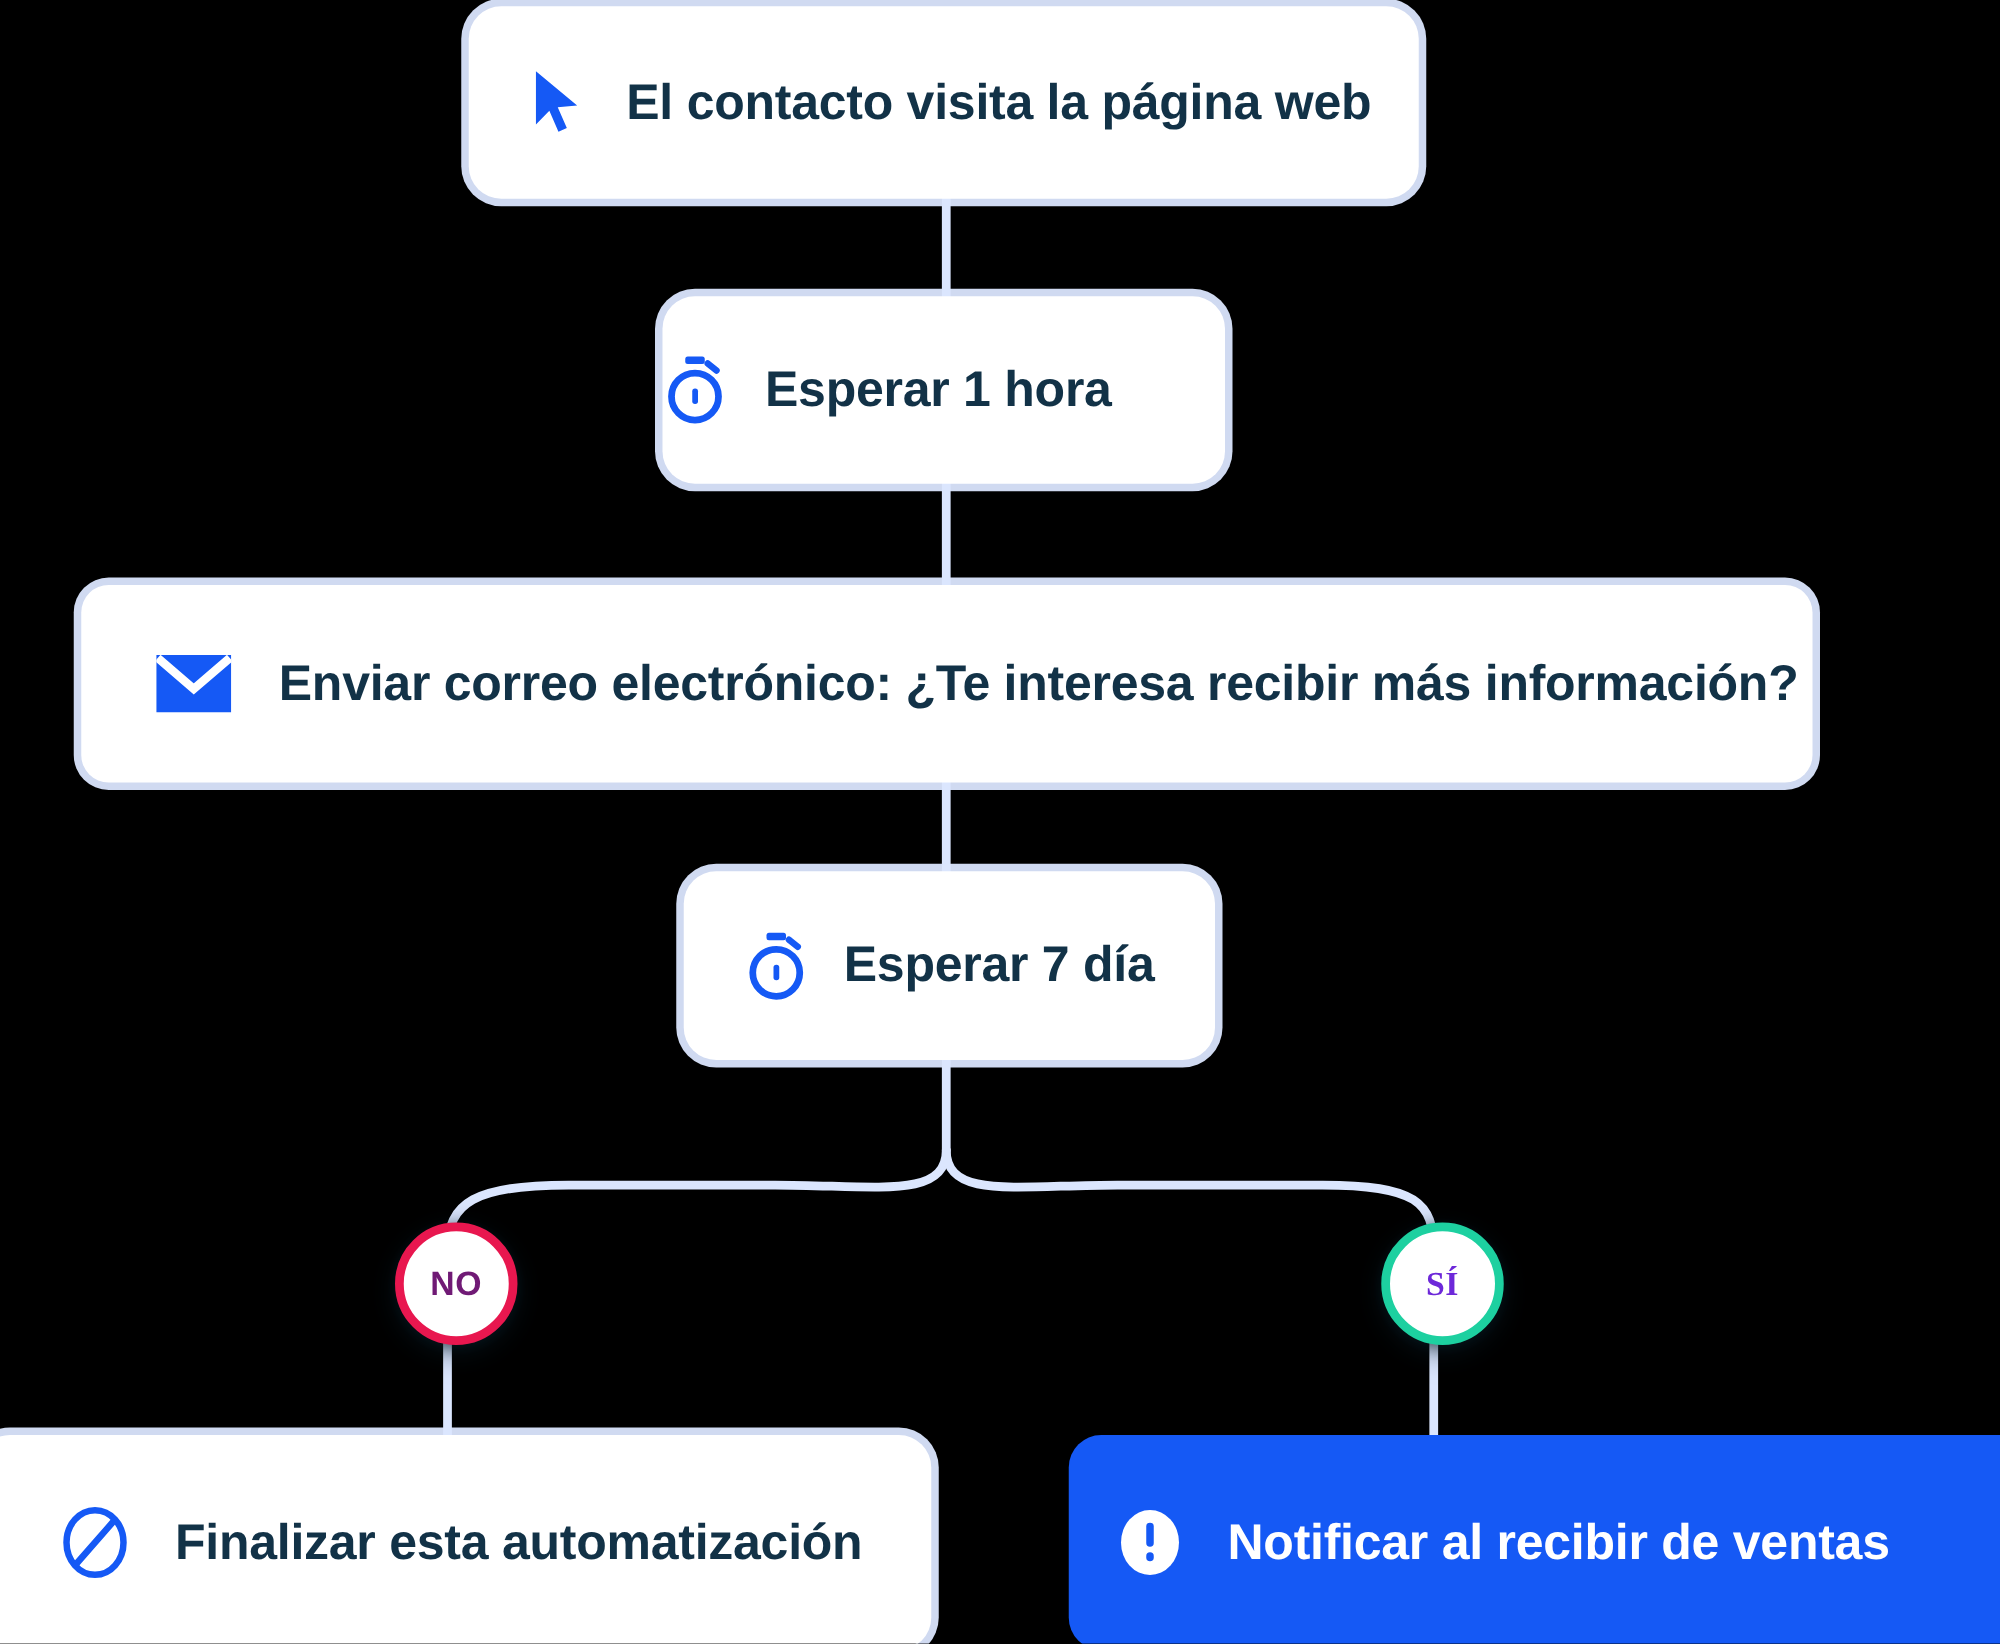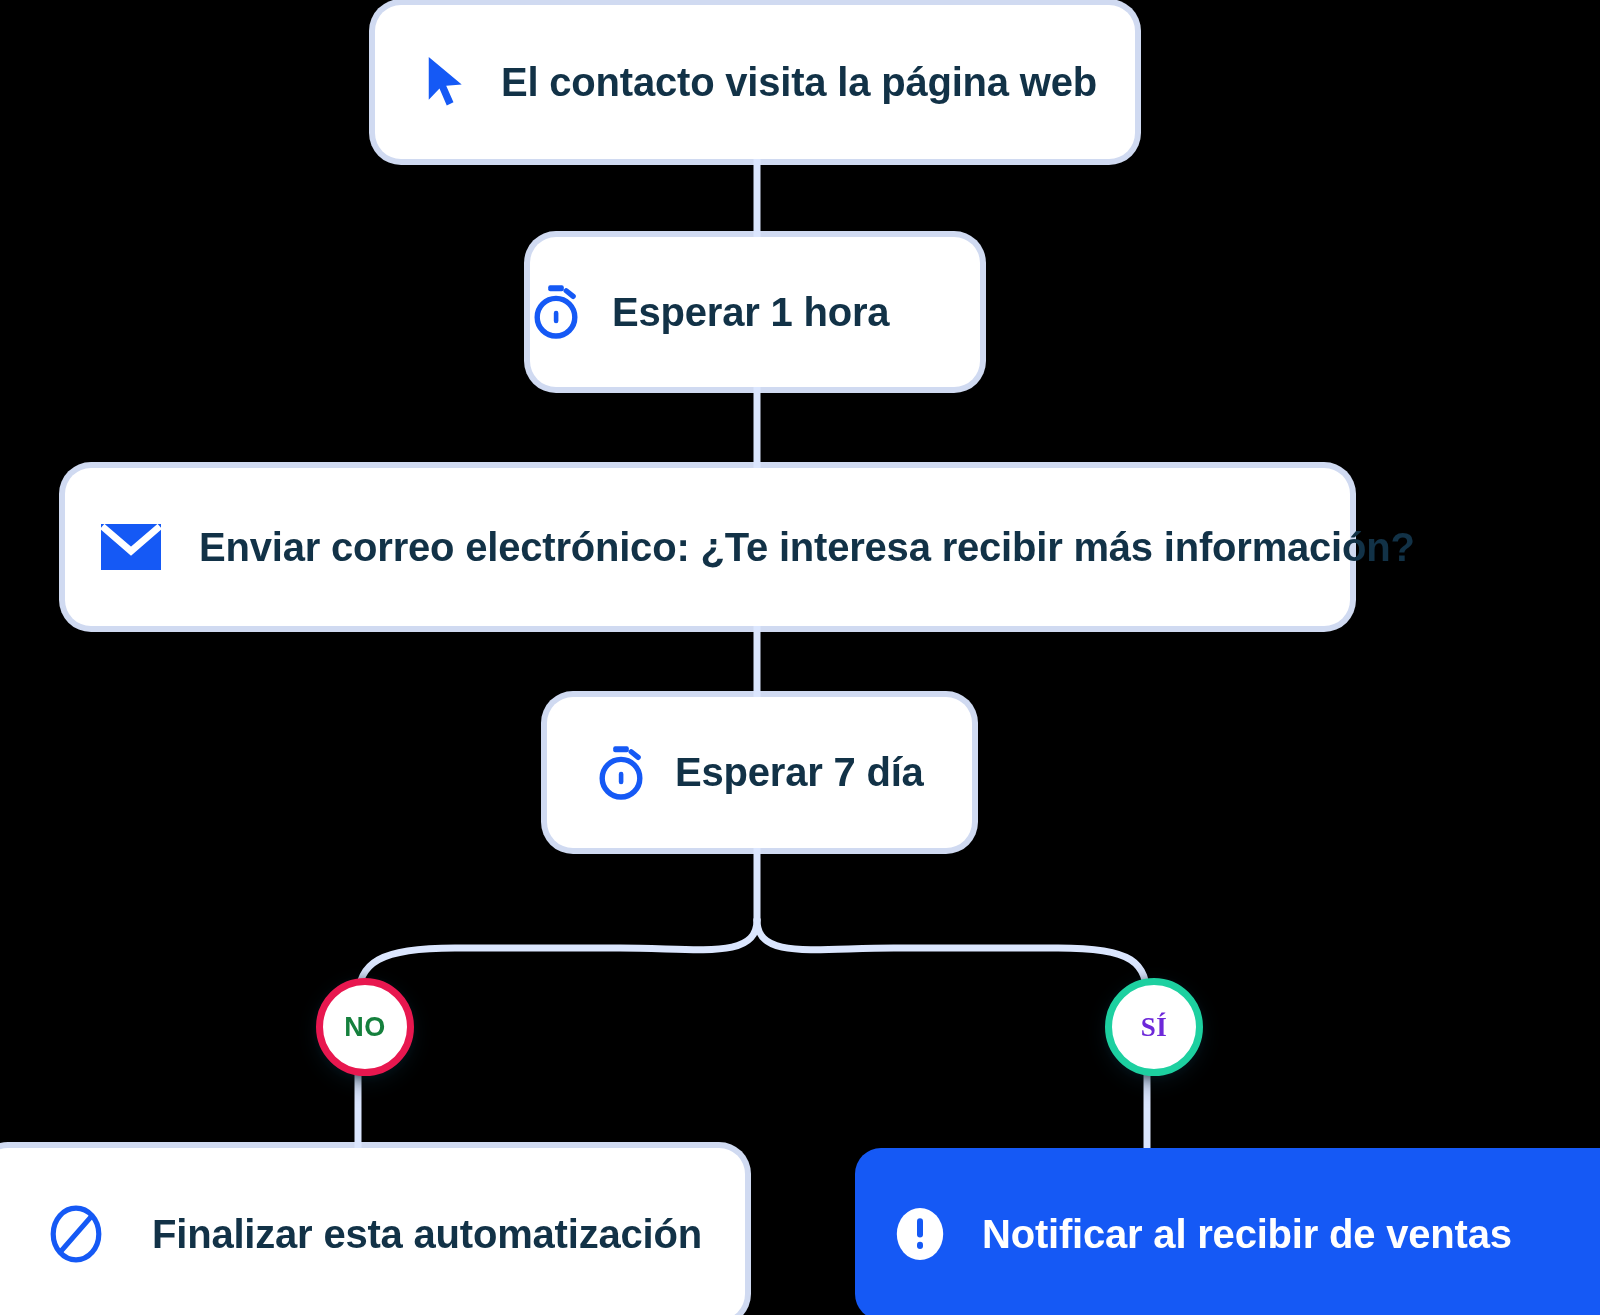--- a/index.html
+++ b/index.html
@@ -67,36 +67,37 @@
     padding-left: 48px;
   }
   #node-trigger .label { margin-left: 32px; text-align: center; }
 
   #node-wait-hour {
     left: 530px; top: 237px; width: 450px; height: 150px;
   }
   #node-wait-hour .label { margin-left: 30px; font-weight: 600; }
 
   #node-email {
-    left: 65px; top: 468px; width: 1285px; height: 158px;
-    padding-left: 36px;
+    left: 65px; top: 468px; width: 1385px; height: 158px;
+    padding-left: 60px;
+    border-radius: 22px;
   }
   #node-email .label { margin-left: 38px; }
 
   #node-wait-day {
     left: 547px; top: 697px; width: 425px; height: 151px;
     padding-left: 48px;
   }
   #node-wait-day .label { margin-left: 28px; font-weight: 600; }
 
   #node-end {
     left: -18px; top: 1148px; width: 763px; height: 172px;
     padding-left: 68px;
   }
-  #node-end .label { margin-left: 50px; }
+  #node-end .label { margin-left: 38px; }
 
   #node-notify {
     left: 855px; top: 1148px; width: 770px; height: 172px;
     padding-left: 39px;
   }
   #node-notify .label { margin-left: 36px; }
 
   
   .badge {
     position: absolute;
@@ -106,21 +107,21 @@
     background: #ffffff;
     border: 7px solid #e8174f;
     display: flex;
     align-items: center;
     justify-content: center;
     box-shadow: 0 6px 22px rgba(10,30,40,0.55), 0 2px 10px rgba(10,30,40,0.45);
   }
   .badge span {
     font-size: 27px;
     font-weight: 700;
-    color: #15803d;
+    color: #701a75;
     letter-spacing: 0.5px;
   }
   #badge-no { left: 316px; top: 978px; }
   #badge-yes {
     left: 1105px; top: 978px;
     border-color: #1dd0a0;
   }
   #badge-yes span { color: #6d28d9; font-family: Liberation Serif, serif; }
 </style>
 </head>

